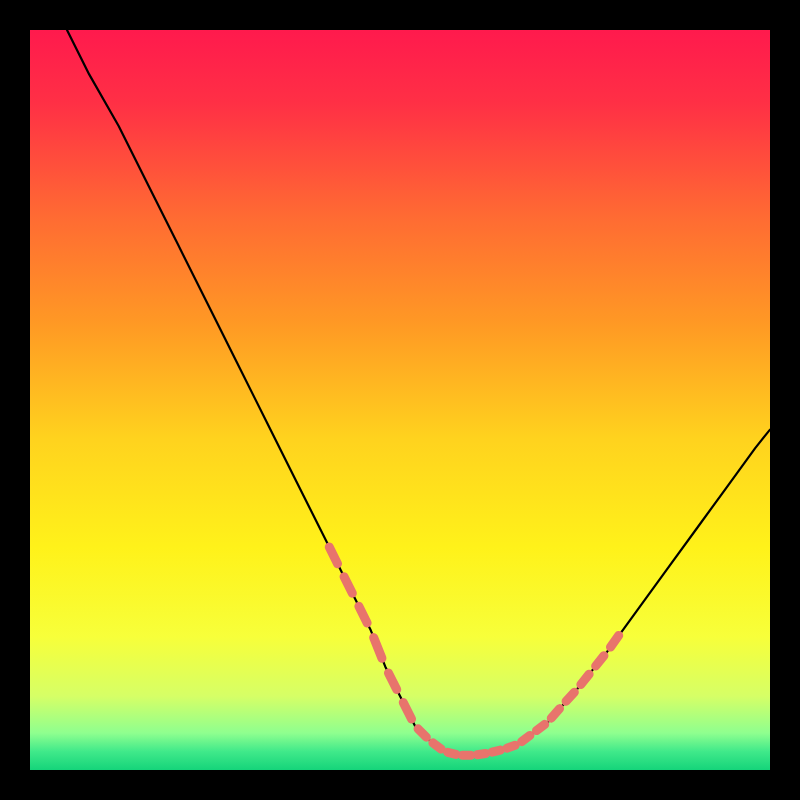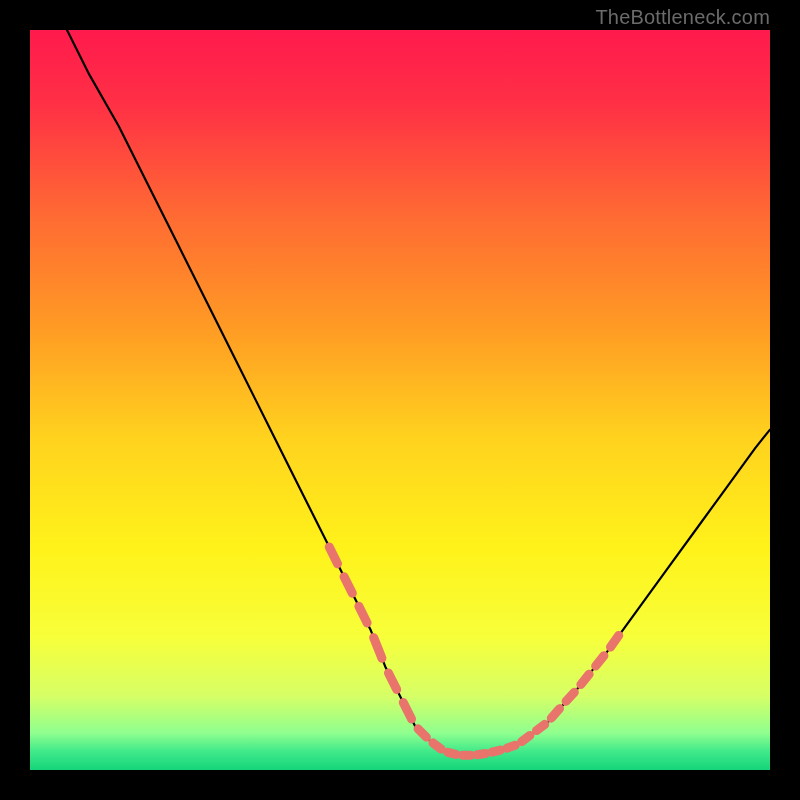--- a/index.html
+++ b/index.html
@@ -87,14 +87,13 @@
           <line x1="491.66" y1="711.66" x2="499.94" y2="705.44" stroke="#e8746c" stroke-width="9" stroke-linecap="round"></line>
           <line x1="506.46" y1="700.56" x2="514.74" y2="694.34" stroke="#e8746c" stroke-width="9" stroke-linecap="round"></line>
           <line x1="521.26" y1="688.16" x2="529.54" y2="678.62" stroke="#e8746c" stroke-width="9" stroke-linecap="round"></line>
           <line x1="536.06" y1="671.30" x2="544.34" y2="662.18" stroke="#e8746c" stroke-width="9" stroke-linecap="round"></line>
           <line x1="550.86" y1="654.53" x2="559.14" y2="644.17" stroke="#e8746c" stroke-width="9" stroke-linecap="round"></line>
           <line x1="565.66" y1="636.03" x2="573.94" y2="625.67" stroke="#e8746c" stroke-width="9" stroke-linecap="round"></line>
           <line x1="580.46" y1="617.04" x2="588.74" y2="605.44" stroke="#e8746c" stroke-width="9" stroke-linecap="round"></line>
         </g>
     </svg>
   </div>
-  <div class="watermark">TheBottleneck.com</div>
 </div>
 
 </body></html>

